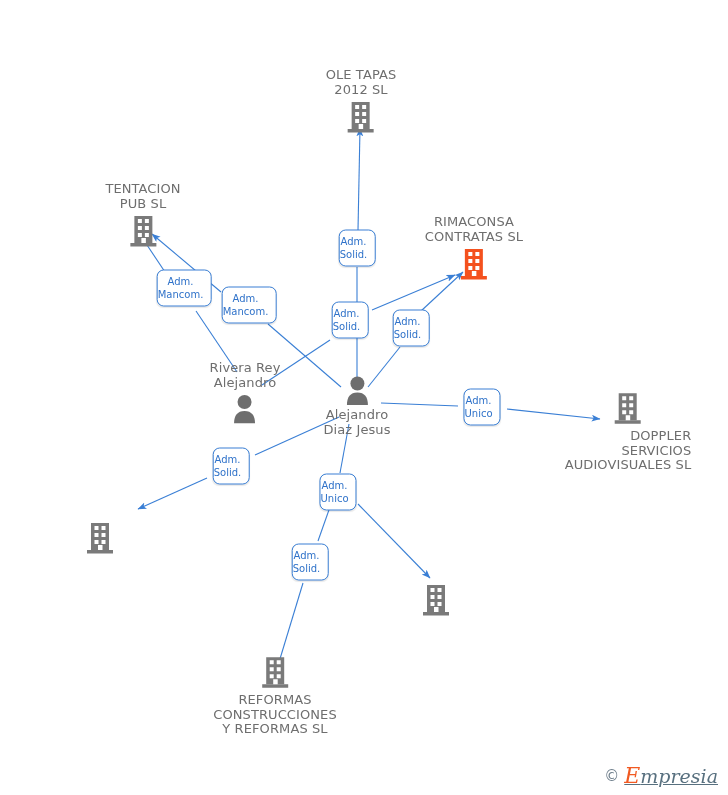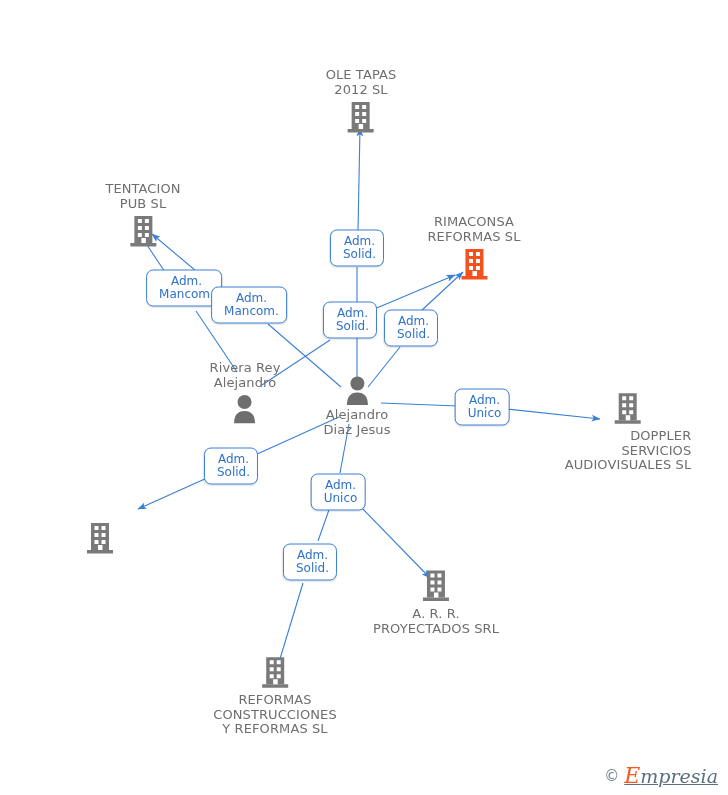--- a/index.html
+++ b/index.html
@@ -60,23 +60,23 @@
   }
 
   
   .chip {
     position: absolute;
     transform: translate(-50%, -50%);
     background: #ffffff;
     border: 1px solid #3a7fd5;
     border-radius: 7px;
     color: #2f72c9;
-    font-size: 12px;
+    font-size: 10px;
     line-height: 13px;
-    padding: 4px 7px 5px 12px;
+    padding: 4px 7px 5px 0;
     text-align: center;
     white-space: nowrap;
     box-shadow: 0 1px 1px rgba(0,0,0,0.09);
   }
   .chip .l1, .chip .l2 { display: block; }
 
   
   #watermark {
     position: absolute;
     right: 10px;
@@ -174,21 +174,21 @@
     <rect x="16.5" y="12" width="4" height="4" fill="#ffffff"></rect>
     <rect x="9.5" y="19" width="4" height="4" fill="#ffffff"></rect>
     <rect x="16.5" y="19" width="4" height="4" fill="#ffffff"></rect>
     <rect x="13" y="24" width="4.5" height="5" fill="#ffffff"></rect>
   </svg>
 </div>
 
 <div class="node company-node highlight" style="left:474px; top:248px;">
   <div class="company-label">
     <span>RIMACONSA</span><br>
-    <span>REFORMAS SL</span>
+    <span>CONTRATAS SL</span>
   </div>
   <svg class="glyph" width="30" height="34" viewBox="0 0 30 34">
     <rect x="6" y="2" width="18" height="27" fill="#f4511e"></rect>
     <rect x="2" y="29" width="26" height="3.5" fill="#f4511e"></rect>
     <rect x="9.5" y="5" width="4" height="4" fill="#ffffff"></rect>
     <rect x="16.5" y="5" width="4" height="4" fill="#ffffff"></rect>
     <rect x="9.5" y="12" width="4" height="4" fill="#ffffff"></rect>
     <rect x="16.5" y="12" width="4" height="4" fill="#ffffff"></rect>
     <rect x="9.5" y="19" width="4" height="4" fill="#ffffff"></rect>
     <rect x="16.5" y="19" width="4" height="4" fill="#ffffff"></rect>
@@ -234,24 +234,20 @@
     <rect x="6" y="2" width="18" height="27" fill="#7a7a7a"></rect>
     <rect x="2" y="29" width="26" height="3.5" fill="#7a7a7a"></rect>
     <rect x="9.5" y="5" width="4" height="4" fill="#ffffff"></rect>
     <rect x="16.5" y="5" width="4" height="4" fill="#ffffff"></rect>
     <rect x="9.5" y="12" width="4" height="4" fill="#ffffff"></rect>
     <rect x="16.5" y="12" width="4" height="4" fill="#ffffff"></rect>
     <rect x="9.5" y="19" width="4" height="4" fill="#ffffff"></rect>
     <rect x="16.5" y="19" width="4" height="4" fill="#ffffff"></rect>
     <rect x="13" y="24" width="4.5" height="5" fill="#ffffff"></rect>
   </svg>
-  <div class="company-label" style="margin-bottom:0;">
-    <span>A.  R.  R.</span><br>
-    <span>PROYECTADOS SRL</span>
-  </div>
 </div>
 
 <div class="node company-node" style="left:275px; top:696px;">
   <svg class="glyph" width="30" height="34" viewBox="0 0 30 34" style="margin-bottom:4px;">
     <rect x="6" y="2" width="18" height="27" fill="#7a7a7a"></rect>
     <rect x="2" y="29" width="26" height="3.5" fill="#7a7a7a"></rect>
     <rect x="9.5" y="5" width="4" height="4" fill="#ffffff"></rect>
     <rect x="16.5" y="5" width="4" height="4" fill="#ffffff"></rect>
     <rect x="9.5" y="12" width="4" height="4" fill="#ffffff"></rect>
     <rect x="16.5" y="12" width="4" height="4" fill="#ffffff"></rect>

